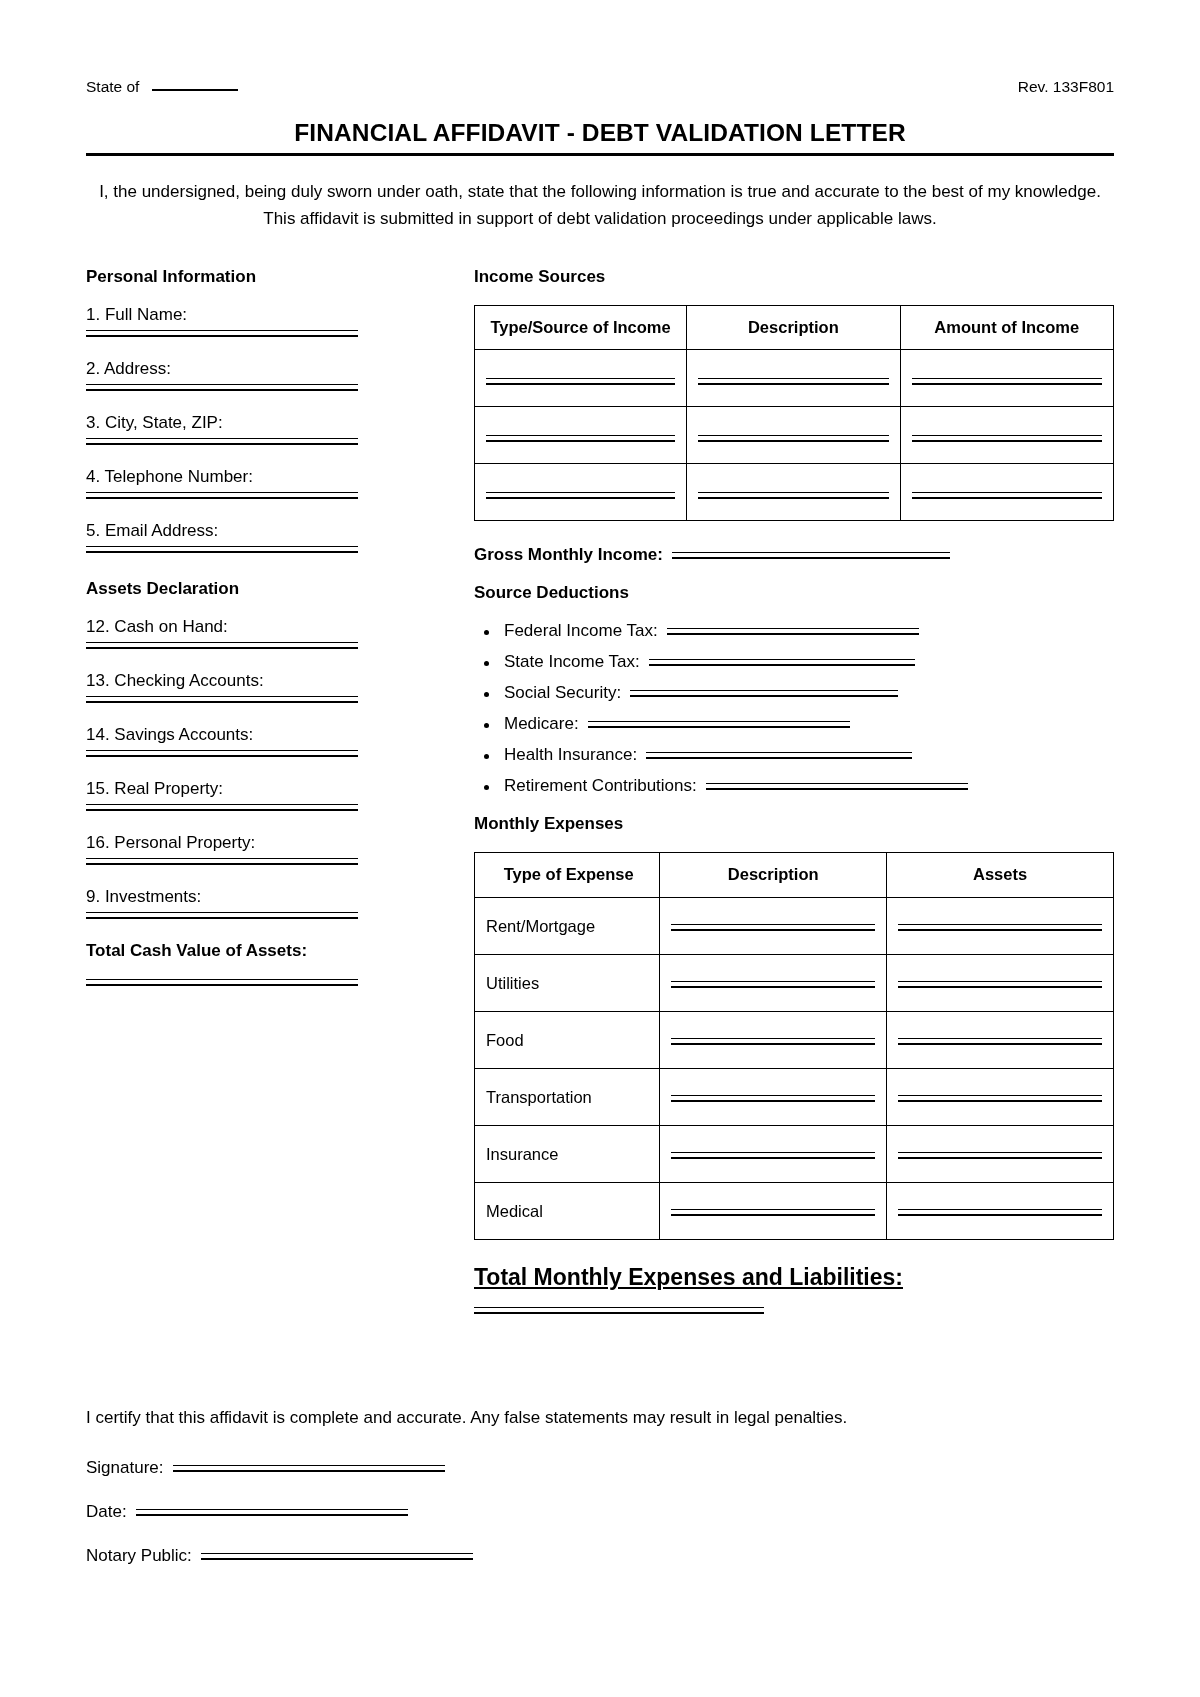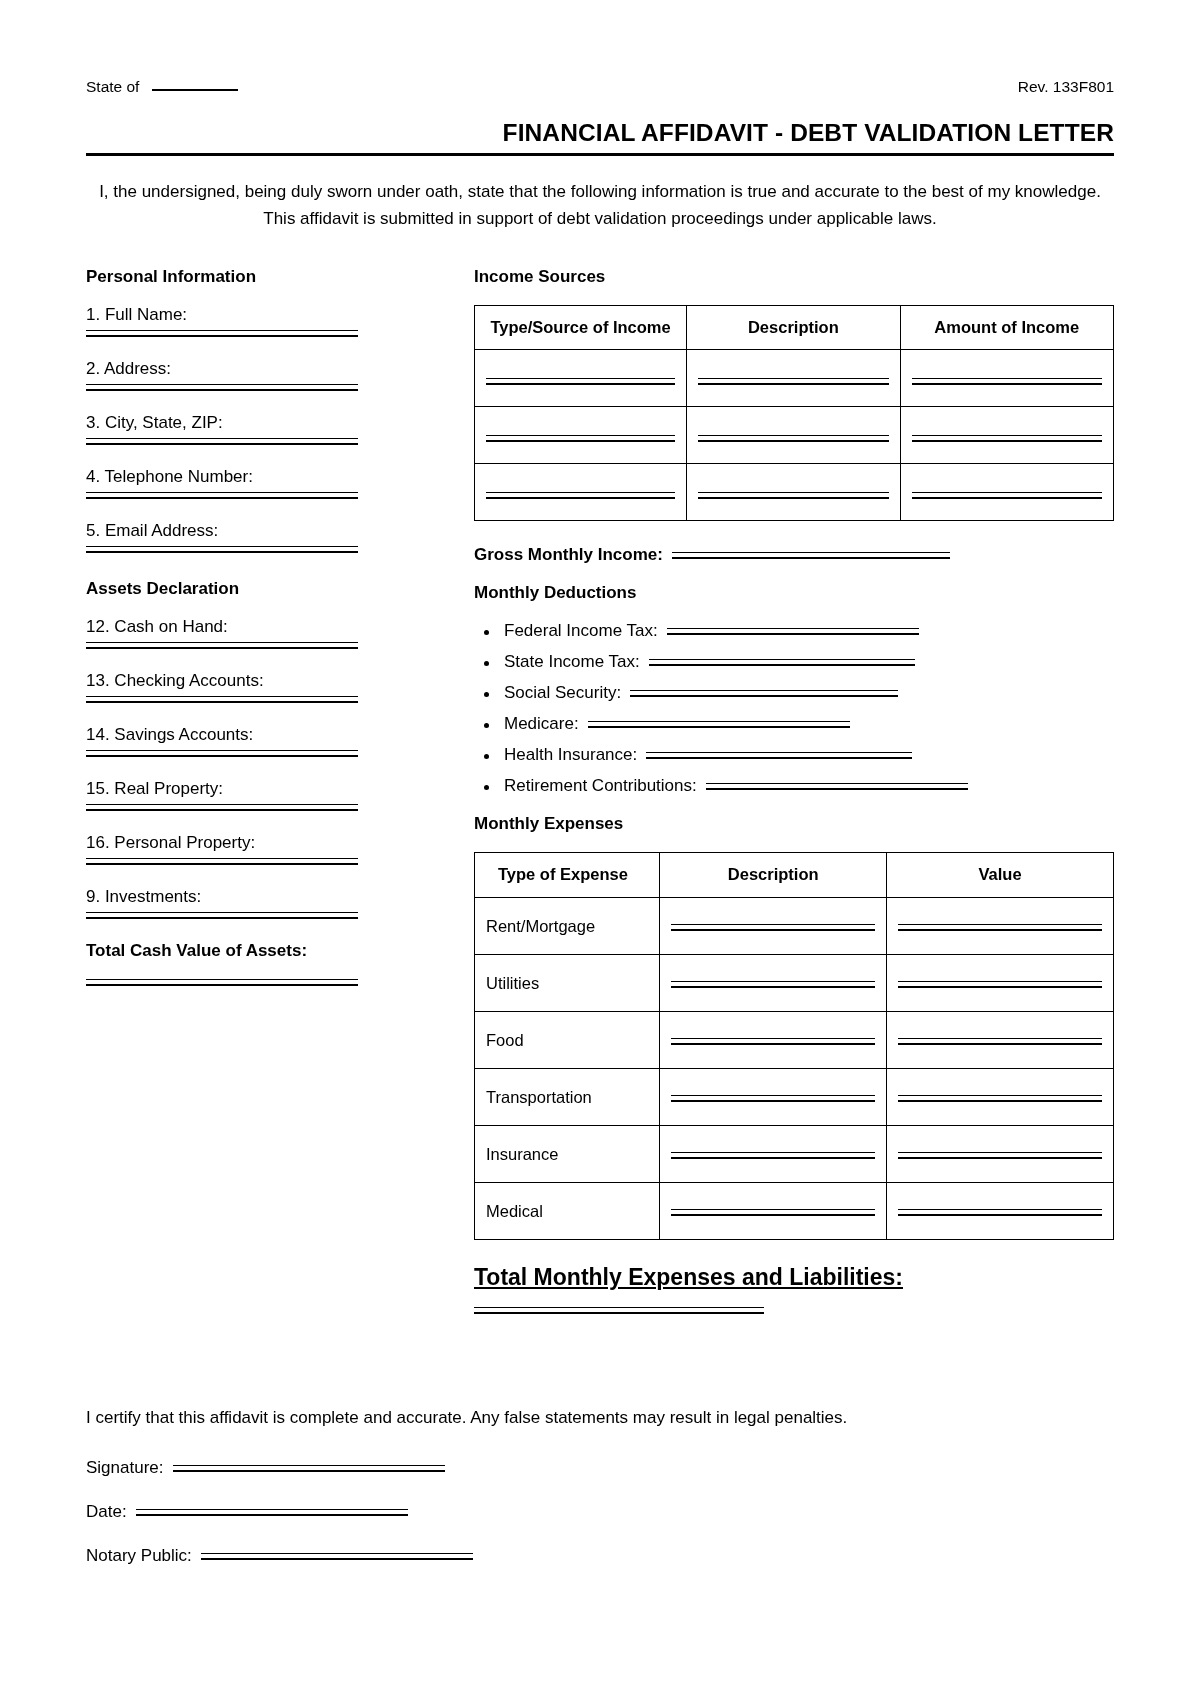--- a/index.html
+++ b/index.html
@@ -39,21 +39,21 @@
     display: inline-block;
     width: 86px;
     border-bottom: 2.5px solid #000;
     height: 0;
     position: relative;
     top: -1px;
   }
   .rev-code { white-space: nowrap; }
 
   .doc-title {
-    text-align: right;
+    text-align: center;
     font-size: 24.5px;
     font-weight: bold;
     letter-spacing: 0.1px;
     margin-top: 22px;
     margin-bottom: 6px;
   }
   .title-rule {
     border-top: 3.5px solid #000;
     margin-bottom: 22px;
   }
@@ -127,21 +127,21 @@
     padding: 0;
     vertical-align: top;
   }
   table.grid th {
     font-size: 16.5px;
     font-weight: bold;
     text-align: center;
     padding: 11px 8px;
     line-height: 1.32;
   }
-  table.grid th.left { text-align: left; padding-left: 23px; }
+  table.grid th.left { text-align: center; padding-left: 11px; }
   table.grid td {
     height: 42px;
     padding: 6px 11px 8px 11px;
     font-size: 16.5px;
   }
   table.grid td.label-cell {
     vertical-align: middle;
     padding-top: 0;
     padding-bottom: 0;
   }
@@ -337,21 +337,21 @@
               </td>
           </tr>
         </tbody>
       </table>
 
       <div class="inline-line">
         <span class="lbl bold">Gross Monthly Income:</span>
         <span class="inline-rule" style="width:278px;"></span>
       </div>
 
-      <div class="section-heading">Monthly Deductions</div>
+      <div class="section-heading">Source Deductions</div>
 
       <ul class="deductions">
         <li>
           <span class="bullet-dot"></span>
           <span class="lbl">Federal Income Tax:</span>
           <span class="inline-rule" style="width:252px;"></span>
         </li>
         <li>
           <span class="bullet-dot"></span>
           <span class="lbl">State Income Tax:</span>
@@ -385,21 +385,21 @@
       <table class="grid">
         <colgroup>
           <col class="expense-col-1">
             <col class="expense-col-2">
             <col class="expense-col-3">
         </colgroup>
         <thead>
           <tr>
             <th class="left">Type of Expense</th>
             <th>Description</th>
-            <th>Value</th>
+            <th>Assets</th>
           </tr>
         </thead>
         <tbody>
           <tr>
             <td class="label-cell">Rent/Mortgage</td>
             <td>
                 <div class="cell-rule expense"></div>
               </td>
             <td>
                 <div class="cell-rule expense"></div>

